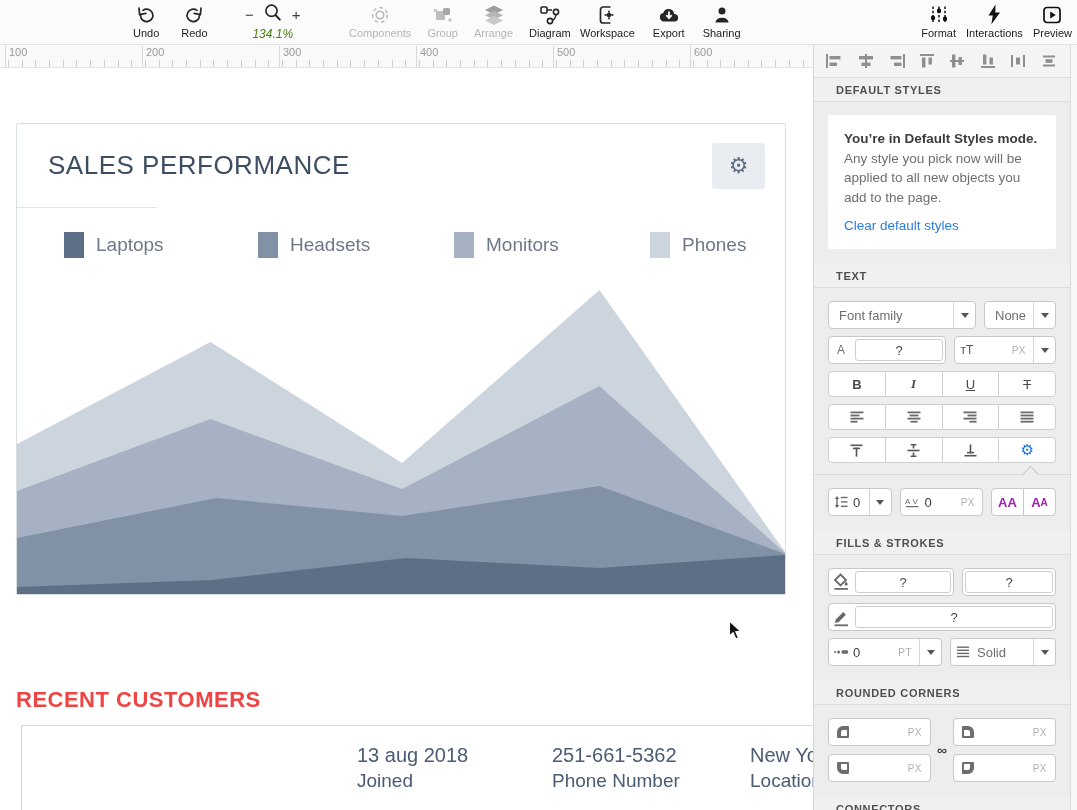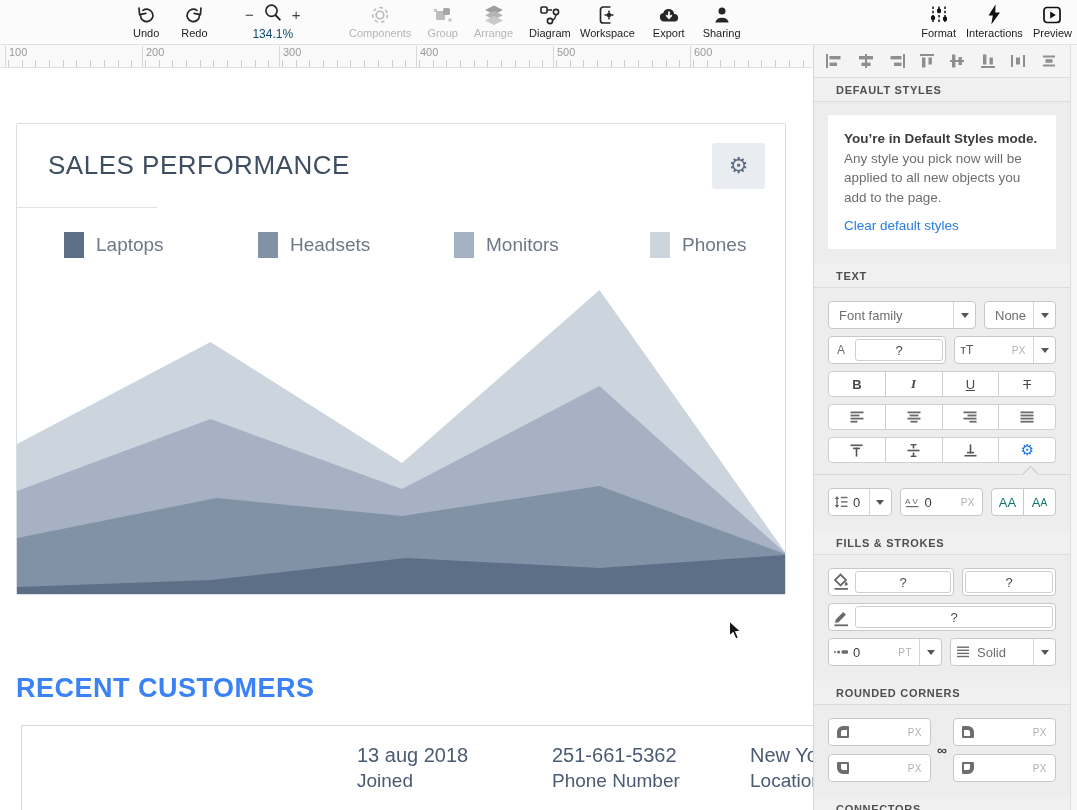--- a/index.html
+++ b/index.html
@@ -11,21 +11,21 @@
   .toolbar { position:absolute; left:0; top:0; width:1077px; height:45px; background:#fbfbfb;
              border-bottom:1px solid #e2e2e2; }
   .tb-group { position:absolute; top:4px; display:flex; align-items:flex-start; }
   .tb-item { display:flex; flex-direction:column; align-items:center; gap:2px; cursor:default; }
   .tb-item .ic { height:21px; display:flex; align-items:center; justify-content:center; }
   .tb-item .lbl { font-size:11px; color:#1d1d1d; white-space:nowrap; }
   .tb-item.disabled .lbl { color:#b5b5b5; }
   .zoom-cluster { display:flex; flex-direction:column; align-items:center; gap:2px; }
   .zoom-row { display:flex; align-items:center; gap:9px; height:21px; }
   .zoom-sign { font-size:15px; color:#3c3c3c; }
-  .zoom-level { font-size:12px; color:#0c4a6e; }
+  .zoom-level { font-size:12px; color:#4d7c0f;font-style:italic; }
 
   
   .ruler { position:absolute; left:0; top:45px; width:813px; height:23px; background:#f9f9f9;
            border-bottom:1px solid #e3e3e3; overflow:hidden; }
   .ruler .ticks { position:absolute; left:8px; right:0; bottom:0; height:7px;
            background:repeating-linear-gradient(90deg, #cfcfcf 0 1px, transparent 1px 13.7px); }
   .ruler .rlabel { position:absolute; top:1px; font-size:11px; color:#9a9a9a; padding-left:3px;
            border-left:1px solid #d8d8d8; height:22px; }
 
   
@@ -39,22 +39,22 @@
   .gear-btn { position:absolute; right:20px; top:19px; width:53px; height:46px; background:#e9edf2;
               border-radius:3px; display:flex; align-items:center; justify-content:center;
               font-size:22px; color:#5f6e82; cursor:pointer; }
   .legend { position:absolute; left:0; top:108px; width:100%; height:30px; }
   .legend-item { position:absolute; display:flex; align-items:center; gap:12px; }
   .legend-swatch { width:20px; height:26px; }
   .legend-label { font-size:19px; color:#6e7888; }
   .chart-wrap { position:absolute; left:0; right:0; bottom:0; height:312px; overflow:hidden; }
   .chart-wrap svg { display:block; width:100%; height:100%; }
 
-  .recent-title { position:absolute; left:16px; top:605px; font-size:27px; font-weight:600;
-                  letter-spacing:0.5px; color:#3b82f6; }
+  .recent-title { position:absolute; left:16px; top:619px; font-size:22px; font-weight:600;
+                  letter-spacing:0.5px; color:#ef4444; }
   .cust-card { position:absolute; left:21px; top:657px; width:940px; height:140px;
                background:#fff; border:1px solid #d3d8dd; }
   .cust-name { position:absolute; left:24px; top:30px; font-size:29px; font-weight:600; color:#3f5066; }
   .cust-field { position:absolute; top:18px; display:flex; flex-direction:column; gap:3px;margin-left:40px; }
   .cust-value { font-size:20px; color:#4a5b73; }
   .cust-label { font-size:19px; color:#4a5b73; }
 
   .cursor { position:absolute; left:728px; top:552px; z-index:5; }
 
   
@@ -99,21 +99,21 @@
   .b-bold { font-weight:bold; }
   .b-italic { font-style:italic; font-family:"Liberation Serif", serif; font-weight:bold; }
   .b-under { text-decoration:underline; }
   .b-strike { text-decoration:line-through; }
   .gear-blue { color:#1a73e8; font-size:15px; }
   .divider-notch { position:relative; height:1px; background:#d9d9d9; margin:11px -14px 13px; }
   .notch { position:absolute; right:34px; top:-6px; width:11px; height:11px; background:#ededed;
            border-left:1px solid #c9c9c9; border-top:1px solid #c9c9c9; transform:rotate(45deg); }
   .case-group { display:flex; margin-left:auto; }
   .case-group > div { width:33px; height:28px; background:#fff; border:1px solid #c8c8c8; margin-left:-1px;
-                display:flex; align-items:center; justify-content:center; font-weight:normal; color:#0f766e;
+                display:flex; align-items:center; justify-content:center; font-weight:bold; color:#a21caf;
                 font-size:13px; cursor:pointer;text-align:center; }
   .case-group > div:first-child { border-radius:4px 0 0 4px; margin-left:0; }
   .case-group > div:last-child { border-radius:0 4px 4px 0; font-size:13px; }
   .case-group .small-a { font-size:10px; }
 
   .rc-grid { display:grid; grid-template-columns:1fr 20px 1fr; grid-auto-rows:28px; gap:8px 1px;
              align-items:center; }
   .rc-input { height:28px; background:#fff; border:1px solid #c8c8c8; border-radius:4px; display:flex;
               align-items:center; padding:0 8px; }
   .rc-input .unit { margin-left:auto; font-size:10px; color:#b0b0b0; letter-spacing:0.5px; }

